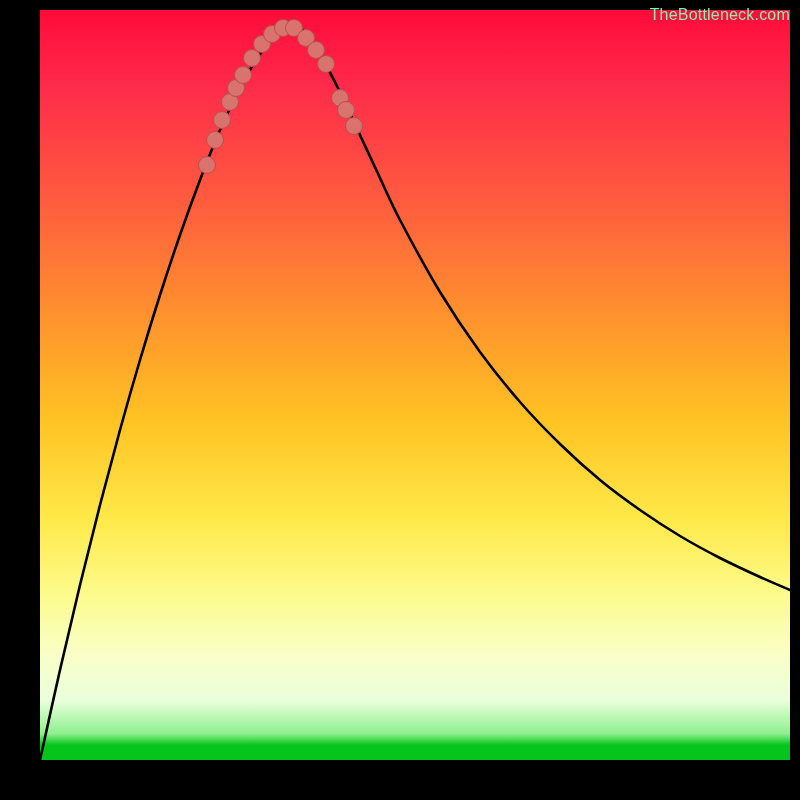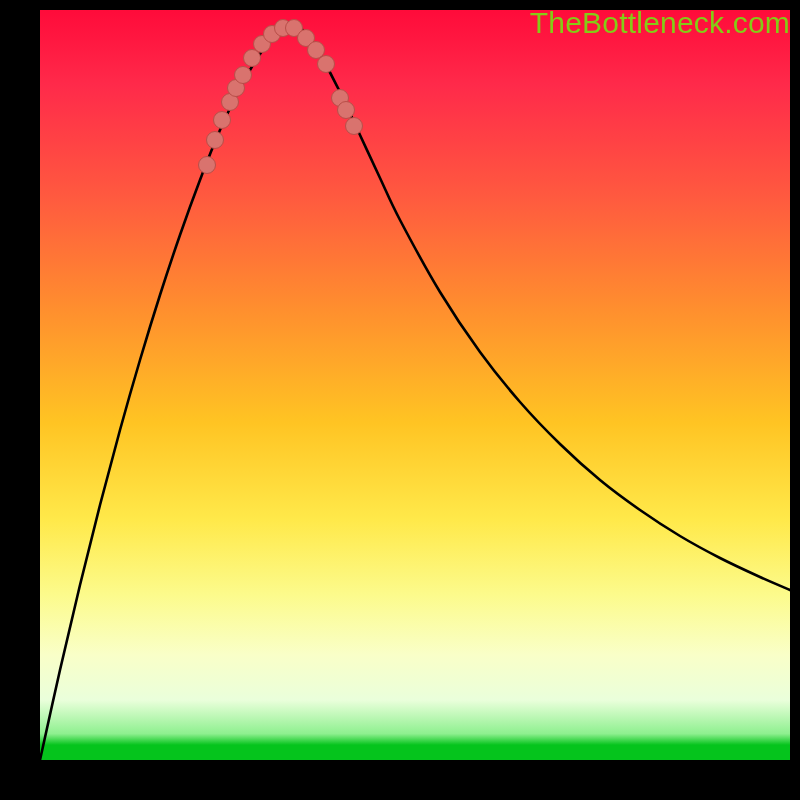--- a/index.html
+++ b/index.html
@@ -37,22 +37,22 @@
       #eaffdb 92%,
       #8ef08f 96.5%,
       #05c41c 98%,
       #05c41c 100%
     );
   }
   .watermark {
     position: absolute;
     top: 6px;
     right: 10px;
-    color: #84cc16;
-    font-size: 30px;
+    color: #86efac;
+    font-size: 16px;
     font-weight: 500;
     letter-spacing: 0.2px;
     user-select: none;
   }
   svg.curve {
     position: absolute;
     left: 0;
     top: 0;
     width: 750px;
     height: 750px;

